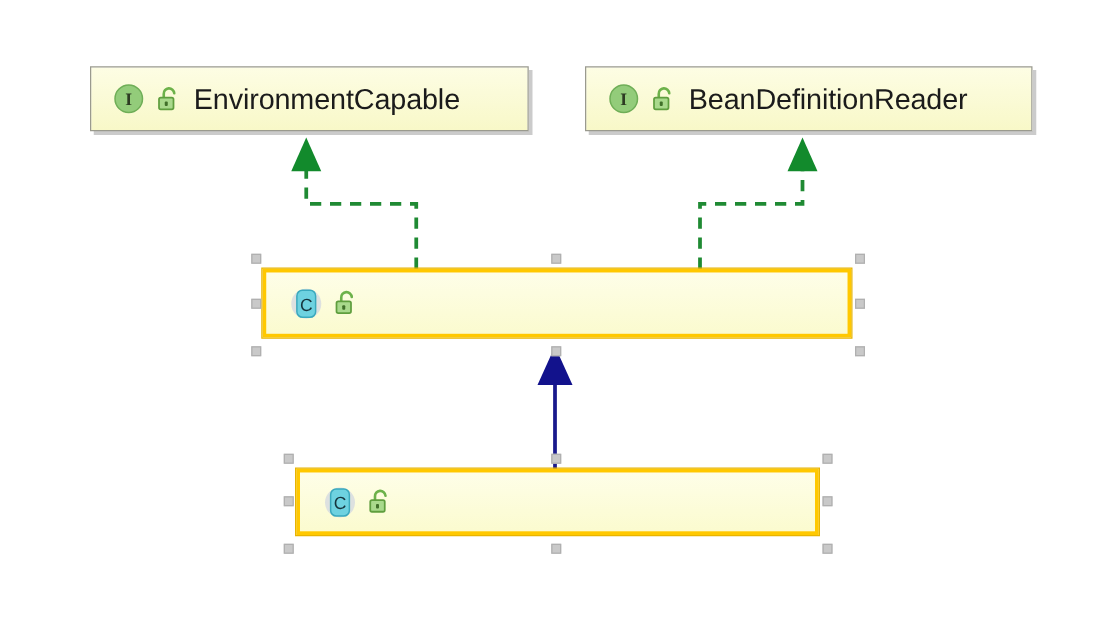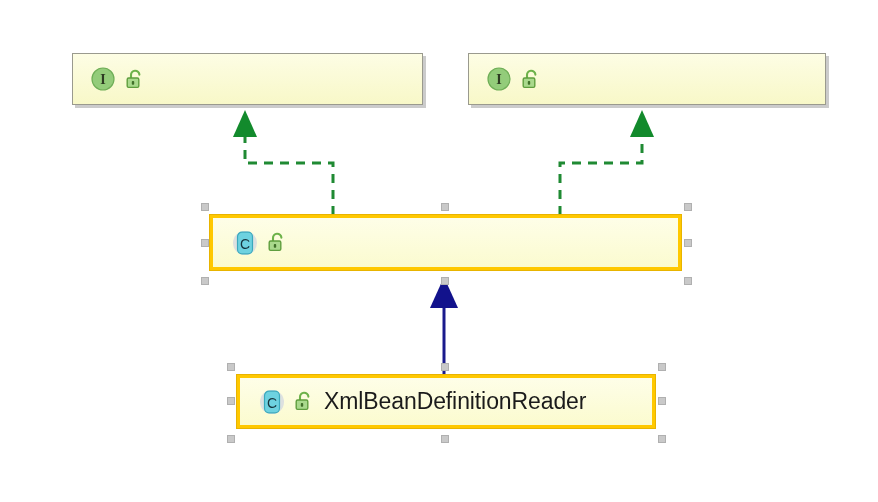--- a/index.html
+++ b/index.html
@@ -112,36 +112,38 @@
         <text x="13" y="18" text-anchor="middle" font-family="Liberation Serif, serif" font-size="14" font-weight="bold" fill="#2d3b22">I</text>
       </svg>
     </span>
     <span class="icon-wrap" style="margin-left:9px; margin-right:11px;">
       <svg class="ico" width="19" height="21" viewBox="0 0 19 21">
         <path d="M6 9 V6.2 A4 4 0 0 1 14.4 5.6" fill="none" stroke="#6db24a" stroke-width="2.1" stroke-linecap="round"></path>
         <rect x="2.2" y="9" width="11.6" height="9.4" rx="1.4" fill="#a9d98c" stroke="#5f9e3e" stroke-width="1.4"></rect>
         <rect x="6.8" y="12.1" width="2.4" height="3.6" rx="0.8" fill="#41702a"></rect>
       </svg>
     </span>
+    <span class="node-label">EnvironmentCapable</span>
   </div>
 
   <div class="node iface" style="left:468px; top:53px; width:358px; height:52px; padding-left:17px;">
     <span class="icon-wrap">
       <svg class="ico" width="26" height="26" viewBox="0 0 26 26">
         <circle cx="13" cy="13" r="11" fill="#93cc7a" stroke="#6fae57" stroke-width="1.2"></circle>
         <text x="13" y="18" text-anchor="middle" font-family="Liberation Serif, serif" font-size="14" font-weight="bold" fill="#2d3b22">I</text>
       </svg>
     </span>
     <span class="icon-wrap" style="margin-left:9px; margin-right:11px;">
       <svg class="ico" width="19" height="21" viewBox="0 0 19 21">
         <path d="M6 9 V6.2 A4 4 0 0 1 14.4 5.6" fill="none" stroke="#6db24a" stroke-width="2.1" stroke-linecap="round"></path>
         <rect x="2.2" y="9" width="11.6" height="9.4" rx="1.4" fill="#a9d98c" stroke="#5f9e3e" stroke-width="1.4"></rect>
         <rect x="6.8" y="12.1" width="2.4" height="3.6" rx="0.8" fill="#41702a"></rect>
       </svg>
     </span>
+    <span class="node-label">BeanDefinitionReader</span>
   </div>
 
   <div class="node selected" style="left:210px; top:215px; width:471px; height:55px; padding-left:17px;">
     <span class="icon-wrap">
       <svg class="ico" width="30" height="28" viewBox="0 0 30 28">
         <circle cx="15" cy="14" r="12" fill="#d7dce0" opacity="0.85"></circle>
         <rect x="7.5" y="3.2" width="15" height="21.6" rx="4.5" fill="#6ed2e0" stroke="#3aa9bd" stroke-width="1.2"></rect>
         <text x="15" y="19.5" text-anchor="middle" font-family="Liberation Sans, sans-serif" font-size="14" fill="#16343d">C</text>
       </svg>
     </span>
@@ -171,21 +173,20 @@
         <text x="15" y="19.5" text-anchor="middle" font-family="Liberation Sans, sans-serif" font-size="14" fill="#16343d">C</text>
       </svg>
     </span>
     <span class="icon-wrap" style="margin-left:7px; margin-right:11px;">
       <svg class="ico" width="19" height="21" viewBox="0 0 19 21">
         <path d="M6 9 V6.2 A4 4 0 0 1 14.4 5.6" fill="none" stroke="#6db24a" stroke-width="2.1" stroke-linecap="round"></path>
         <rect x="2.2" y="9" width="11.6" height="9.4" rx="1.4" fill="#a9d98c" stroke="#5f9e3e" stroke-width="1.4"></rect>
         <rect x="6.8" y="12.1" width="2.4" height="3.6" rx="0.8" fill="#41702a"></rect>
       </svg>
     </span>
-    <span class="node-label">XmlBeanDefinitionReader</span>
   </div>
 
   <div class="handle" style="left:227px; top:363px;"></div>
   <div class="handle" style="left:441px; top:363px;"></div>
   <div class="handle" style="left:658px; top:363px;"></div>
   <div class="handle" style="left:227px; top:397px;"></div>
   <div class="handle" style="left:658px; top:397px;"></div>
   <div class="handle" style="left:227px; top:435px;"></div>
   <div class="handle" style="left:441px; top:435px;"></div>
   <div class="handle" style="left:658px; top:435px;"></div>

